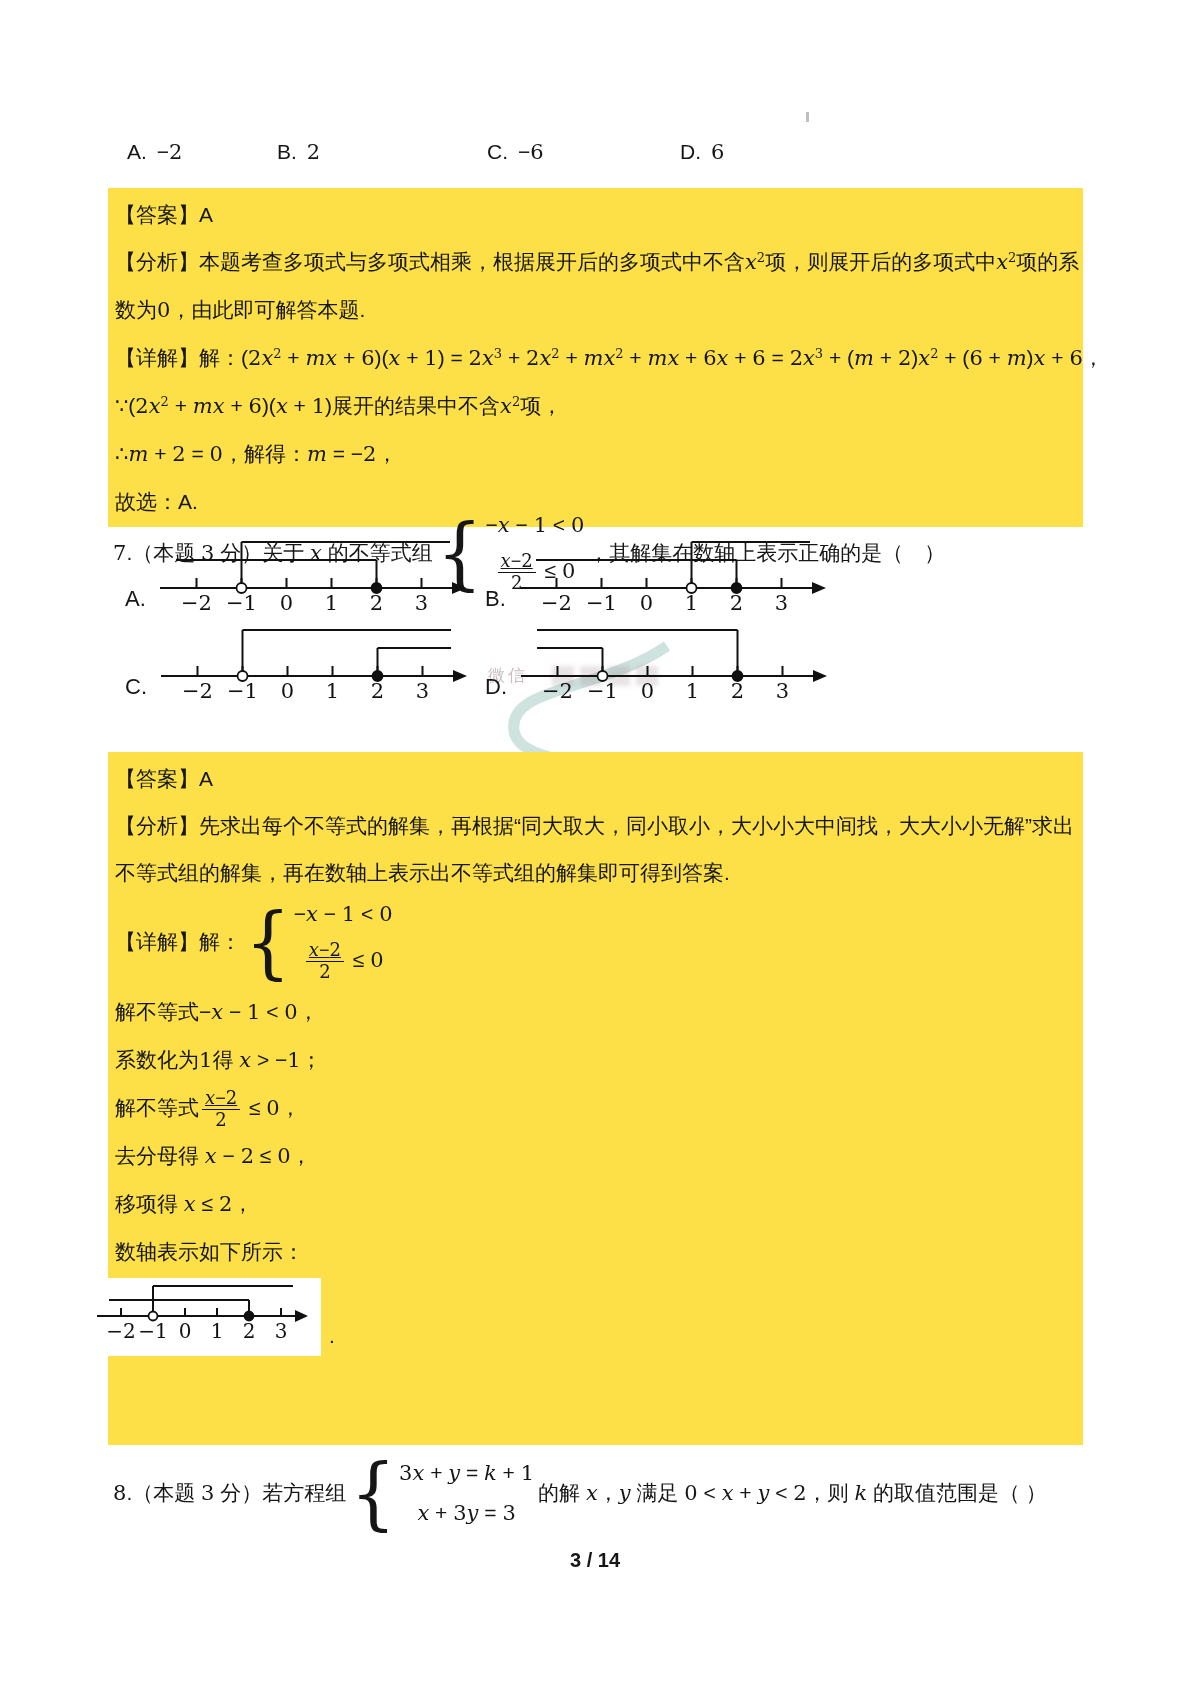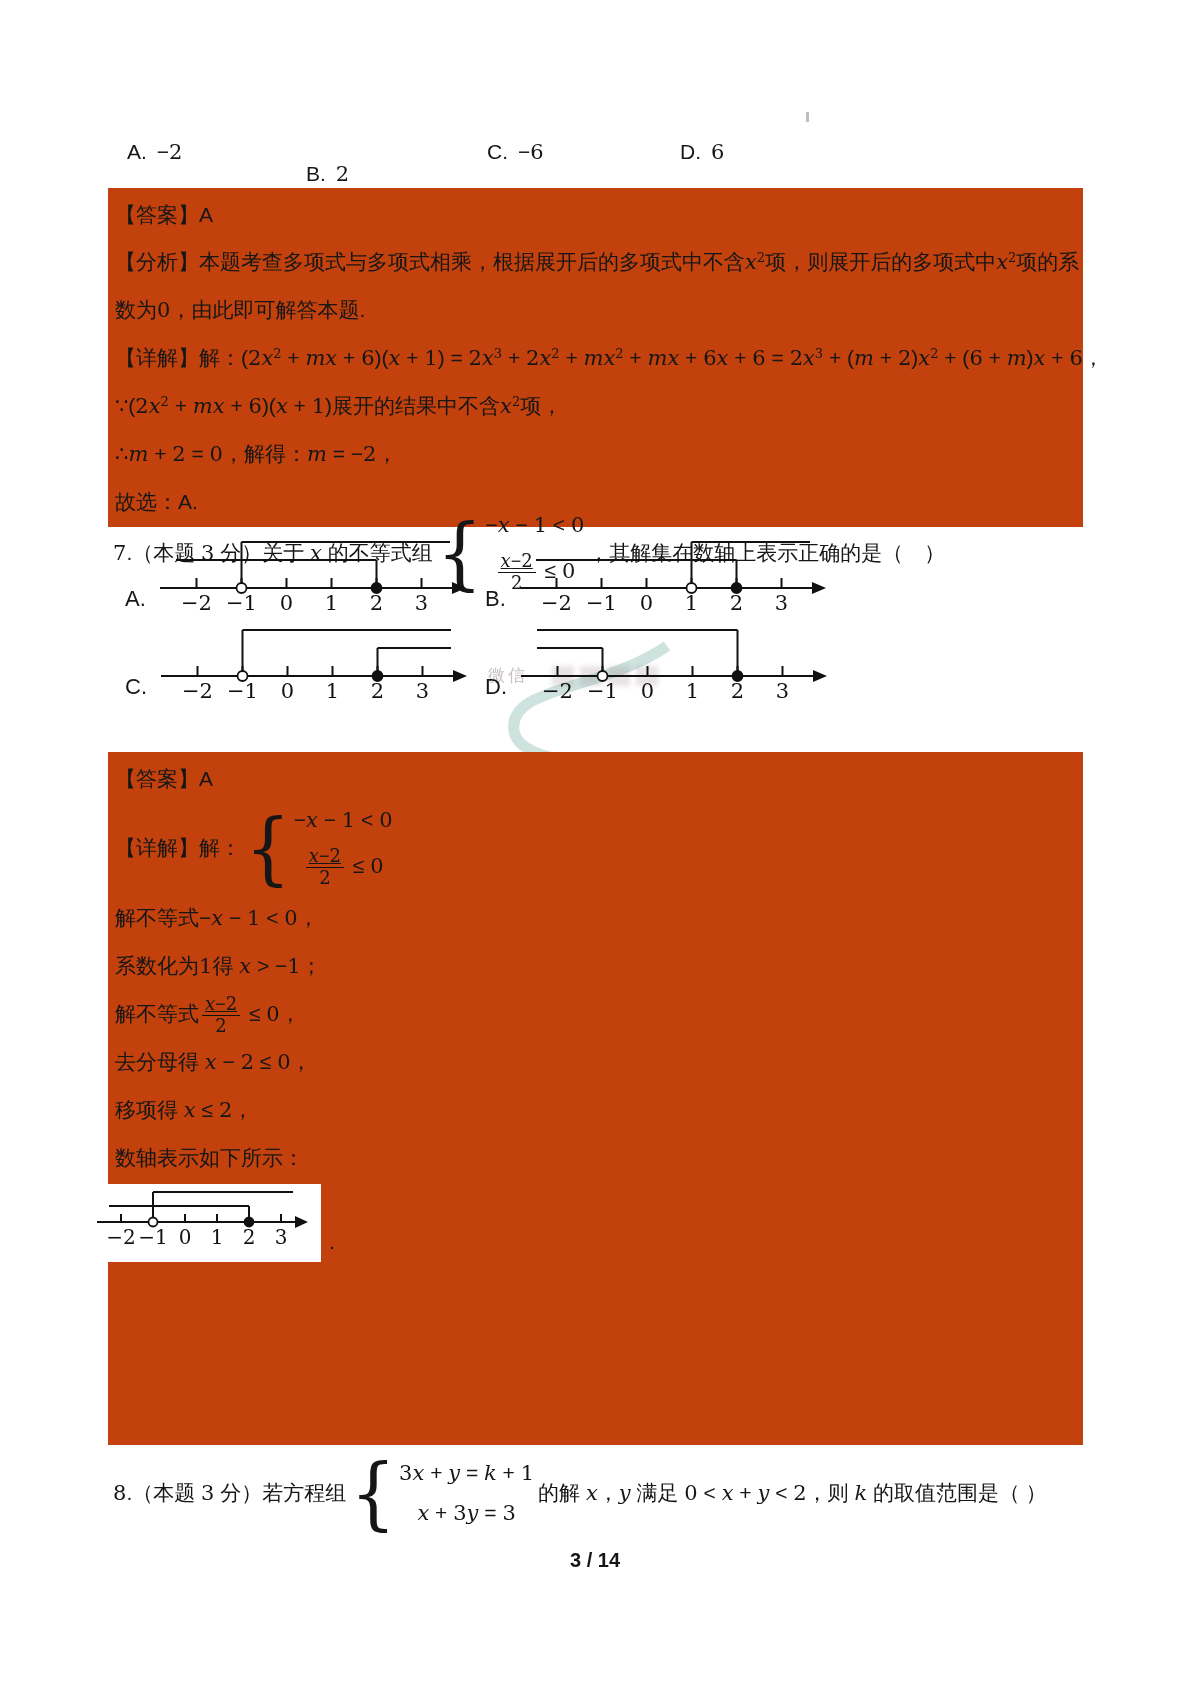--- a/index.html
+++ b/index.html
@@ -25,21 +25,21 @@
   
   .stray{position:absolute;left:806px;top:112px;width:3px;height:10px;background:#8a8a8a;opacity:.55;}
 
   
   #q6row{position:absolute;left:0;top:140px;width:1190px;height:34px;}
   #q6row .q6opt{position:absolute;top:0;white-space:nowrap;}
   #q6row .olab{font-size:21px;}
   #q6row .oval{margin-left:10px;}
 
   
-  .ansblock{position:absolute;left:108px;width:975px;background:#c2410c;
+  .ansblock{position:absolute;left:108px;width:975px;background:#fde047;
             padding:3px 0 2px 7px;box-sizing:border-box;z-index:2;}
   .b1{top:188px;min-height:326px;}
   .b2{top:752px;min-height:693px;}
   .line{line-height:47px;}
   .nowrap{white-space:nowrap;}
 
   
   .qstmt{position:absolute;display:flex;align-items:center;z-index:2;white-space:nowrap;}
   #q7{left:113px;top:505px;height:96px;}
   #q8{left:113px;top:1448px;height:90px;}
@@ -70,21 +70,21 @@
 </style>
 </head>
 <body>
 
 <div id="page">
 
   <div class="stray"></div>
 
   <div id="q6row">
       <span class="q6opt" style="left: 127px;"><span class="olab">A.</span><span class="oval">−<span class="d">2</span></span></span>
-      <span class="q6opt" style="left: 306px; margin-top: 22px;"><span class="olab">B.</span><span class="oval"><span class="d">2</span></span></span>
+      <span class="q6opt" style="left: 277px;"><span class="olab">B.</span><span class="oval"><span class="d">2</span></span></span>
       <span class="q6opt" style="left: 487px;"><span class="olab">C.</span><span class="oval">−<span class="d">6</span></span></span>
       <span class="q6opt" style="left: 680px;"><span class="olab">D.</span><span class="oval"><span class="d">6</span></span></span>
     </div>
 
   <section class="ansblock b1">
     <div>
         <div class="line">【答案】A</div>
         <div class="line">【分析】本题考查多项式与多项式相乘，根据展开后的多项式中不含<i class="v">x</i><sup><span class="d">2</span></sup>项，则展开后的多项式中<i class="v">x</i><sup><span class="d">2</span></sup>项的系数为<span class="d">0</span>，由此即可解答本题.</div>
         <div class="line nowrap">【详解】解：(<span class="d">2</span><i class="v">x</i><sup><span class="d">2</span></sup> + <i class="v">m</i><i class="v">x</i> + <span class="d">6</span>)(<i class="v">x</i> + <span class="d">1</span>) = <span class="d">2</span><i class="v">x</i><sup><span class="d">3</span></sup> + <span class="d">2</span><i class="v">x</i><sup><span class="d">2</span></sup> + <i class="v">m</i><i class="v">x</i><sup><span class="d">2</span></sup> + <i class="v">m</i><i class="v">x</i> + <span class="d">6</span><i class="v">x</i> + <span class="d">6</span> = <span class="d">2</span><i class="v">x</i><sup><span class="d">3</span></sup> + (<i class="v">m</i> + <span class="d">2</span>)<i class="v">x</i><sup><span class="d">2</span></sup> + (<span class="d">6</span> + <i class="v">m</i>)<i class="v">x</i> + <span class="d">6</span>，</div>
         <div class="line">∵(<span class="d">2</span><i class="v">x</i><sup><span class="d">2</span></sup> + <i class="v">m</i><i class="v">x</i> + <span class="d">6</span>)(<i class="v">x</i> + <span class="d">1</span>)展开的结果中不含<i class="v">x</i><sup><span class="d">2</span></sup>项，</div>
@@ -116,20 +116,21 @@
     <span class="wm-text">微信</span>
     <span class="wm-b" style="left:100px"></span>
     <span class="wm-b" style="left:128px"></span>
     <span class="wm-b" style="left:156px"></span>
     <span class="wm-b" style="left:184px"></span>
   </div>
 
   <section class="ansblock b2">
     <div>
         <div class="line">【答案】A</div>
+        <div class="line">【分析】先求出每个不等式的解集，再根据“同大取大，同小取小，大小小大中间找，大大小小无解”求出不等式组的解集，再在数轴上表示出不等式组的解集即可得到答案.</div>
       </div>
     <div class="detailrow">
       <span>【详解】解：</span>
       <span class="sys">
         <span class="brace">{</span>
         <span class="rows">
           <span class="row">−<i class="v">x</i> − <span class="d">1</span> &lt; <span class="d">0</span></span>
           <span class="row"><span class="fr">
                 <span class="fn"><i class="v">x</i>−<span class="d">2</span></span>
                 <span class="fd"><span class="d">2</span></span>

